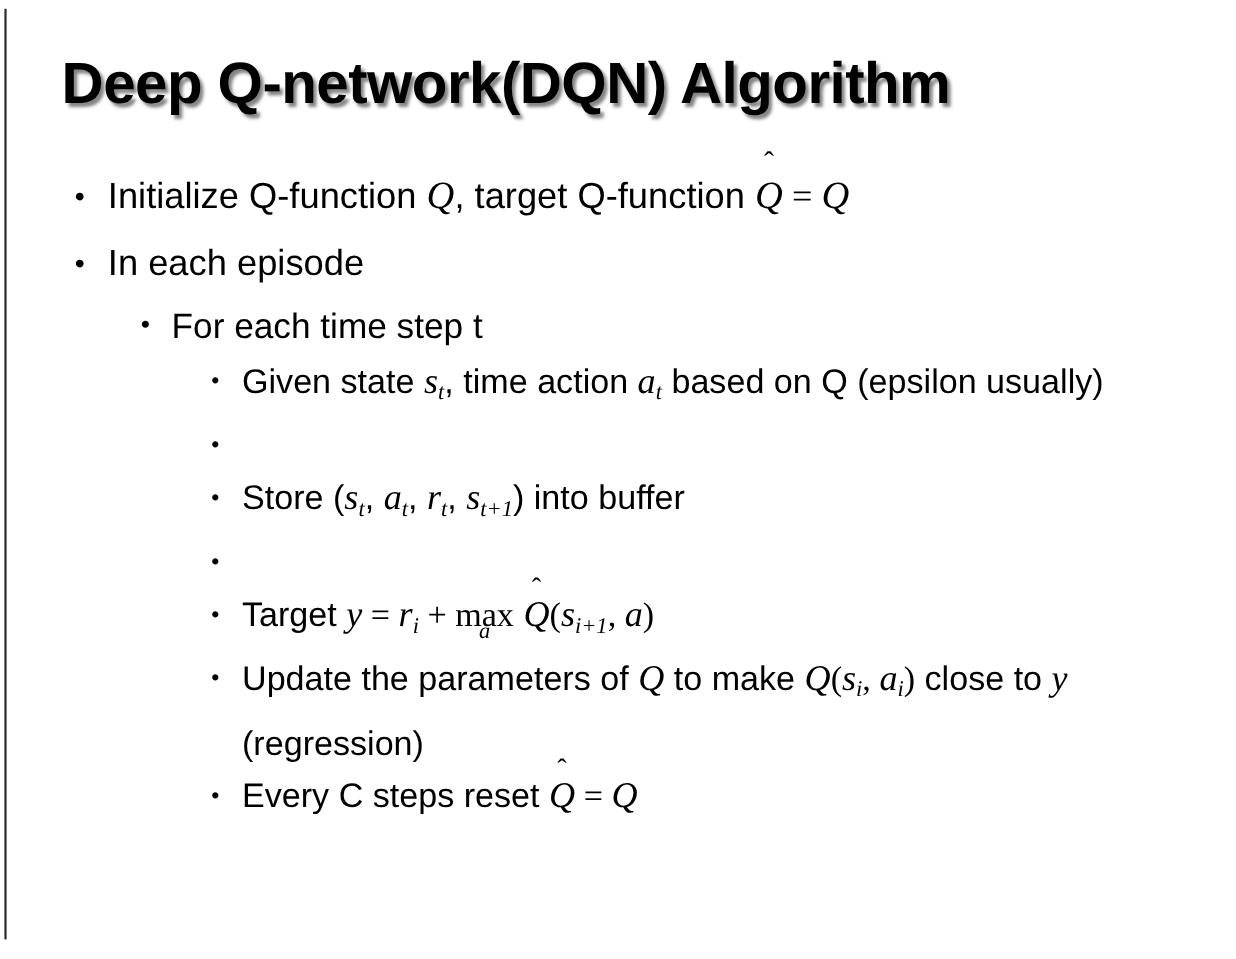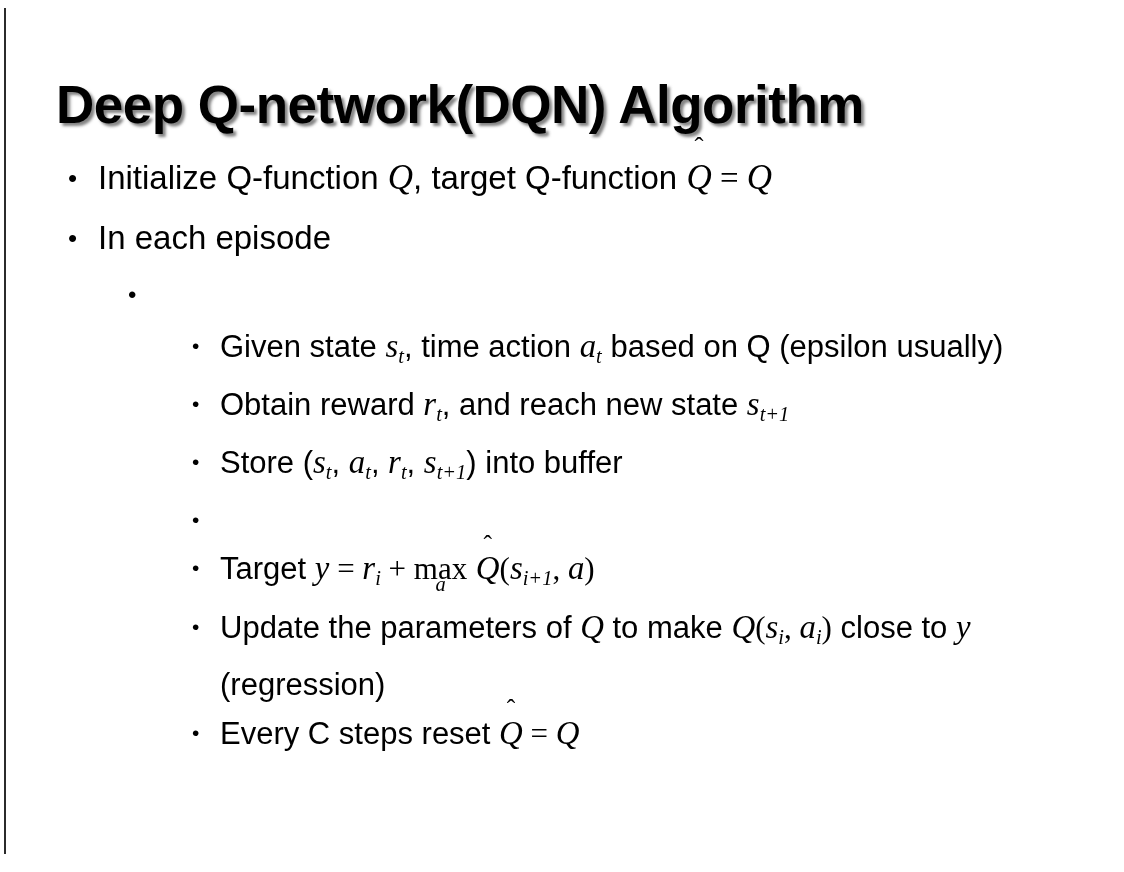--- a/index.html
+++ b/index.html
@@ -34,21 +34,20 @@
   #title {
     position: absolute;
     left: 56px;
     top: 46px;
     font-size: 53px;
     font-weight: bold;
     letter-spacing: -0.5px;
     color: #000000;
     white-space: nowrap;
     text-shadow: 3px 3px 3px rgba(90,90,90,0.75);
-    margin-top: 28px;
   }
 
   
   #body {
     position: absolute;
     left: 0;
     top: 148px;
     width: 1124px;
   }
 
@@ -170,30 +169,30 @@
       <span class="text"><span>Initialize Q-function </span><span class="mi">Q</span><span>, target Q-function </span><span class="hat"><span class="hatmark">̂</span><span class="mi">Q</span></span><span class="mn"> = </span><span class="mi">Q</span></span>
     </div>
 
     <div class="item lvl1">
       <span class="bullet">•</span>
       <span class="text">In each episode</span>
     </div>
 
     <div class="item lvl2">
       <span class="bullet">•</span>
+      <span class="text">For each time step t</span>
     </div>
 
     <div class="item lvl3">
       <span class="bullet">•</span>
       <span class="text"><span>Given state </span><span class="mi">s</span><span class="sub">t</span><span>, time action </span><span class="mi">a</span><span class="sub">t</span><span> based on Q (epsilon usually)</span></span>
     </div>
 
     <div class="item lvl3">
       <span class="bullet">•</span>
-      <span class="text"><span>Obtain reward </span><span class="mi">r</span><span class="sub">t</span><span>, and reach new state </span><span class="mi">s</span><span class="sub">t+1</span></span>
     </div>
 
     <div class="item lvl3">
       <span class="bullet">•</span>
       <span class="text"><span>Store (</span><span class="mi">s</span><span class="sub">t</span><span>, </span><span class="mi">a</span><span class="sub">t</span><span>, </span><span class="mi">r</span><span class="sub">t</span><span>, </span><span class="mi">s</span><span class="sub">t+1</span><span>) into buffer</span></span>
     </div>
 
     <div class="item lvl3">
       <span class="bullet">•</span>
     </div>

